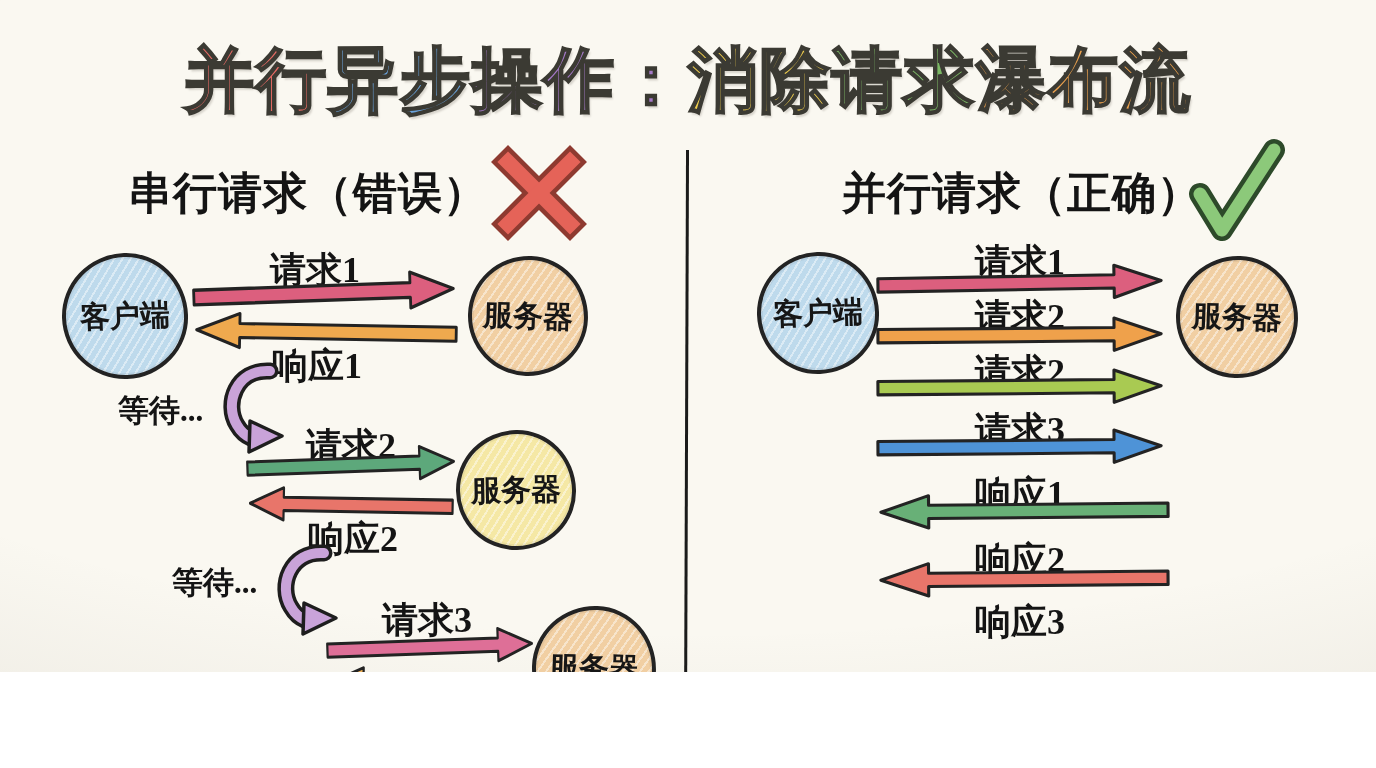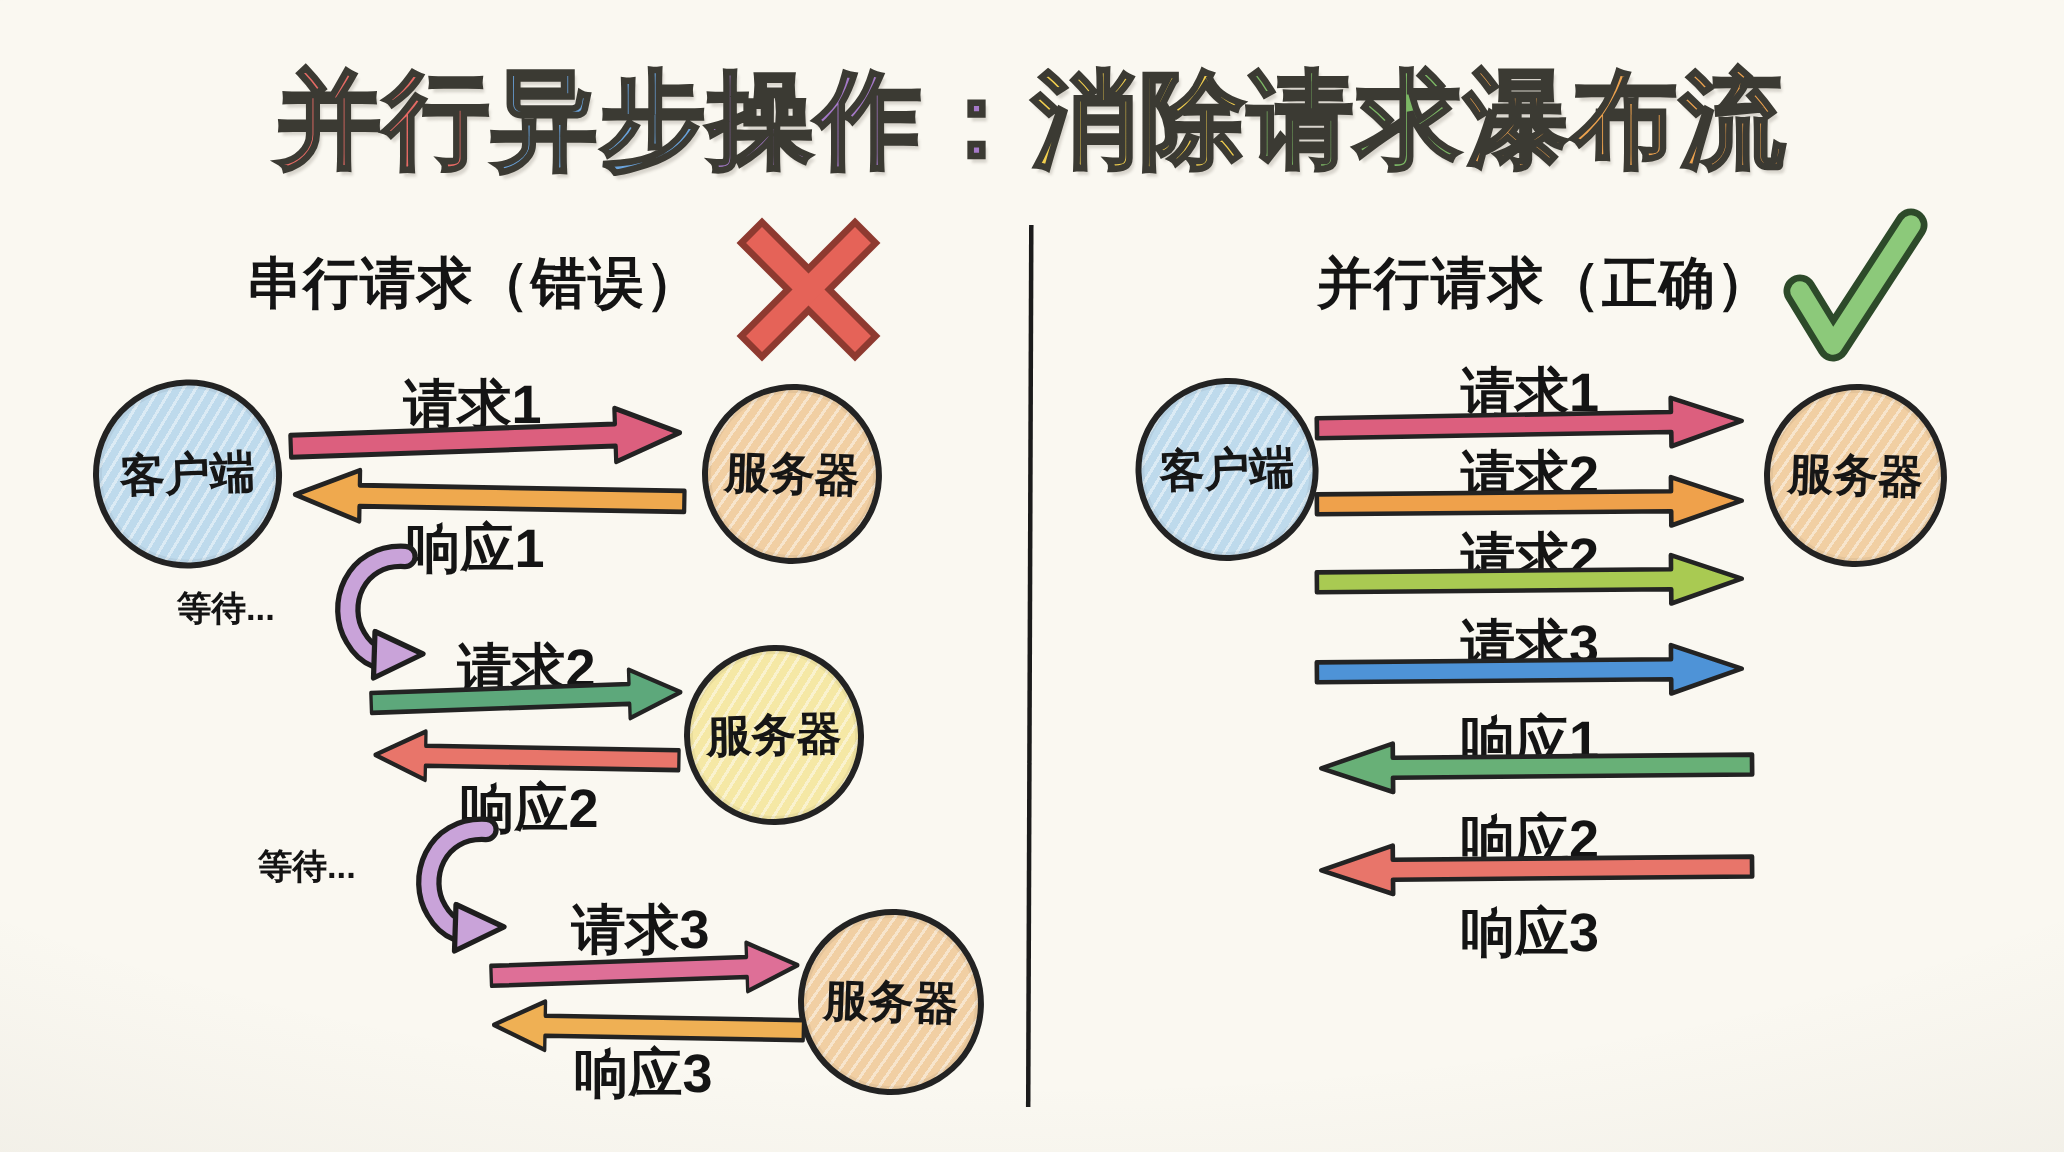--- a/index.html
+++ b/index.html
@@ -1,47 +1,47 @@
 <!DOCTYPE html>
 <html><head>
 <meta charset="utf-8">
 <style>
   html,body{margin:0;padding:0;}
   .canvas{
     position:relative;
-    width:1376px;height:768px;
+    width:1376px;height:672px;
     overflow:hidden;
-    font-family:Liberation Sans, sans-serif;
+    font-family:Liberation Serif, serif;
     background:
       radial-gradient(120% 90% at 50% 40%, rgba(255,255,255,0) 60%, rgba(90,80,60,0.10) 100%),
       #faf8f1;
     color:#1c1c1c;
   }
   .title-row{
     position:absolute;top:34px;left:0;width:100%;
     text-align:center;white-space:nowrap;
     font-size:70px;font-weight:800;letter-spacing:2px;
   }
   .tseg{
     -webkit-text-stroke:2.2px #3b3a33;
     text-shadow:2px 3px 2px rgba(60,50,40,0.18);
   }
   .heading{
     position:absolute;
-    font-size:37px;font-weight:800;color:#141414;
-    letter-spacing:1px;white-space:nowrap;margin-left:36px;
+    font-size:44px;font-weight:800;color:#141414;
+    letter-spacing:1px;white-space:nowrap;
   }
   .lbl{
     position:absolute;
     font-size:36px;font-weight:800;color:#141414;
     text-align:center;white-space:nowrap;
   }
   .wait{
     position:absolute;
-    font-size:23px;font-weight:800;color:#141414;white-space:nowrap;
+    font-size:31px;font-weight:800;color:#141414;white-space:nowrap;
   }
   .circle{
     position:absolute;
     border:4px solid #232323;
     border-radius:51% 49% 50% 50% / 50% 51% 49% 50%;
     display:flex;align-items:center;justify-content:center;
     font-size:30px;font-weight:800;color:#161616;
     background:
       repeating-linear-gradient(123deg, rgba(255,255,255,0.45) 0 2px, rgba(255,255,255,0) 2px 7px),
       var(--fill,#ddd);

